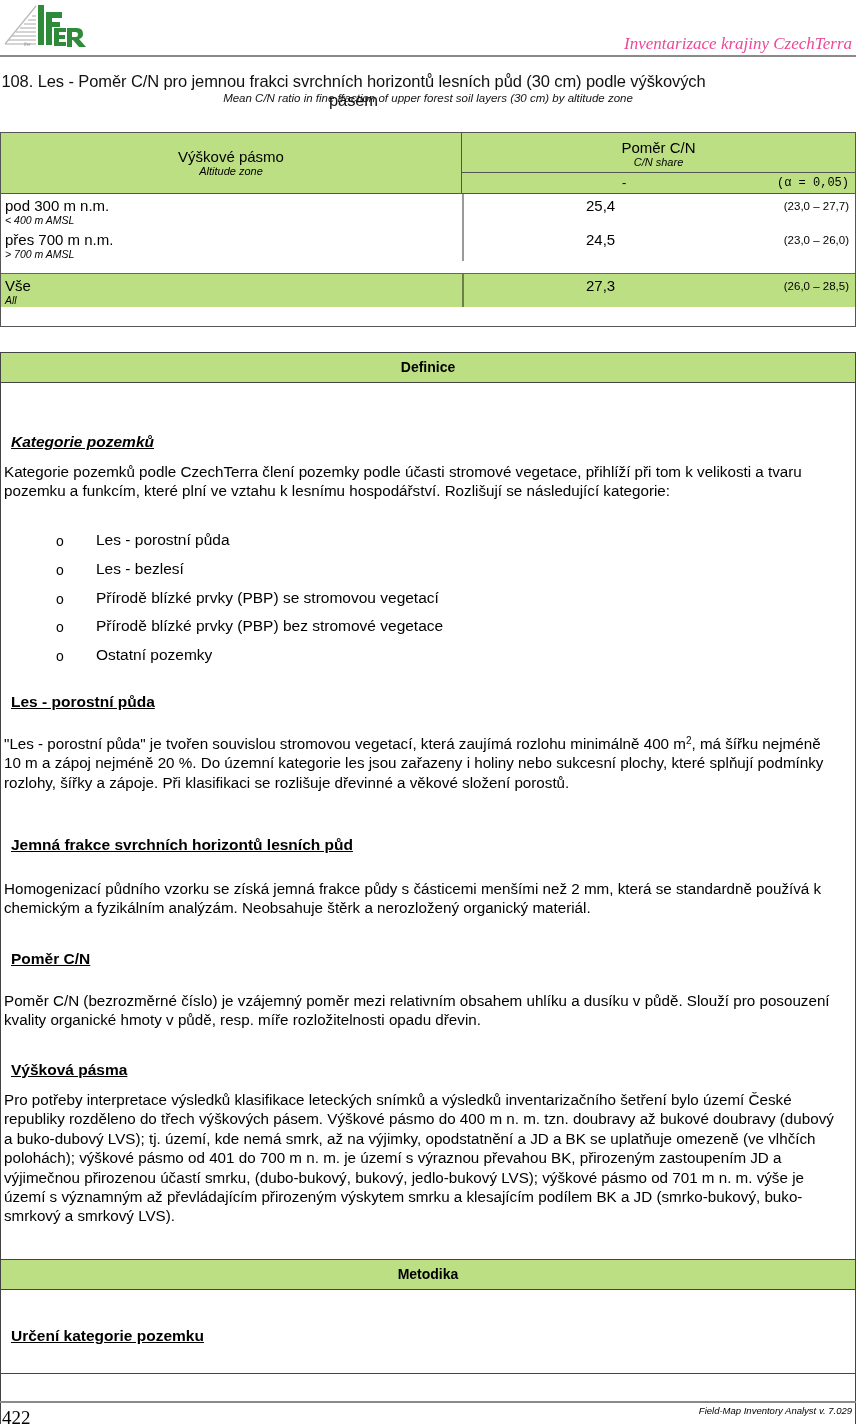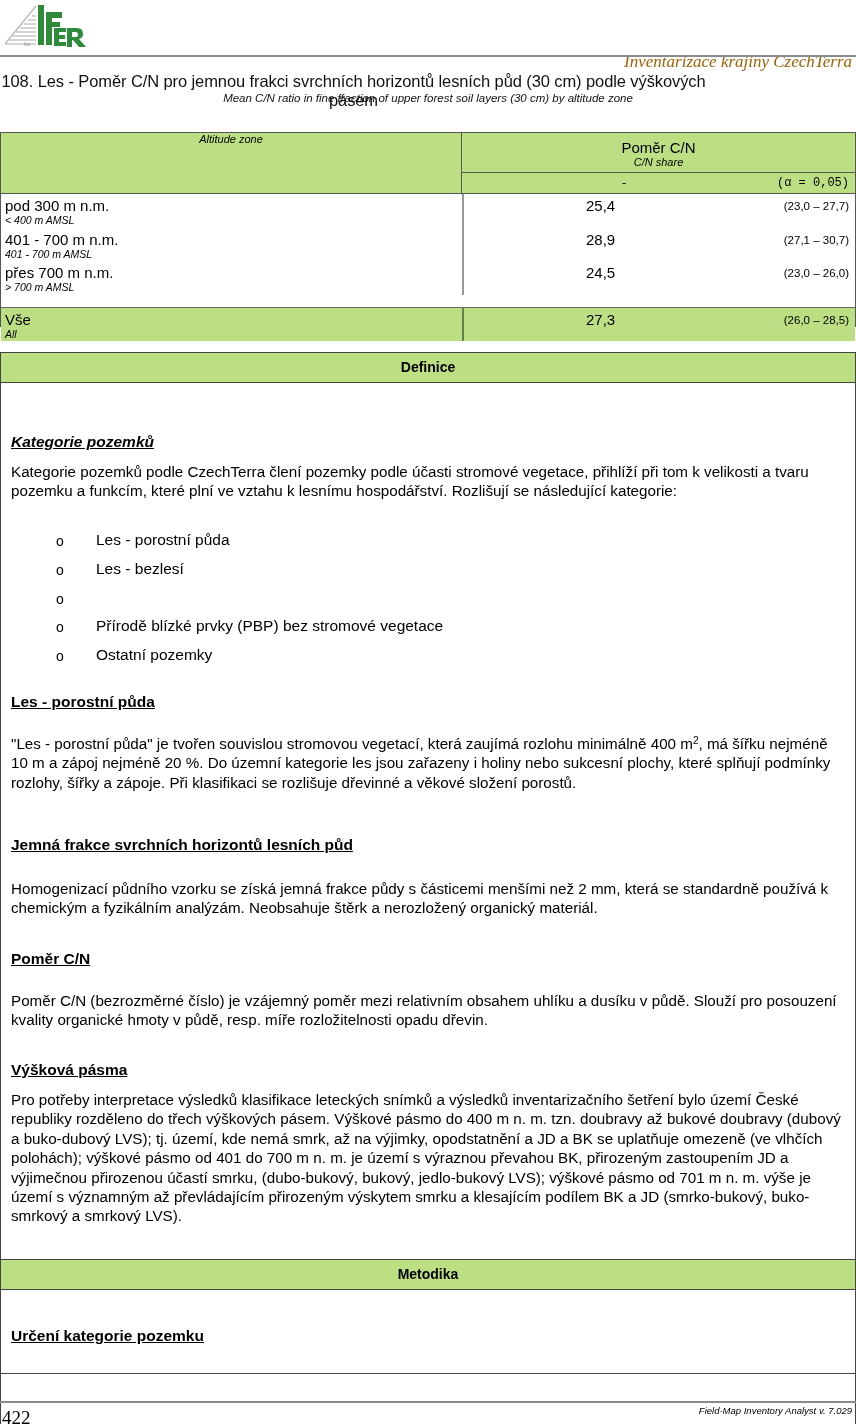--- a/index.html
+++ b/index.html
@@ -2,21 +2,21 @@
 <html><head>
   <meta charset="utf-8">
   <style>
     * { box-sizing: border-box; margin: 0; padding: 0; }
     html, body { width: 856px; height: 1424px; background: #ffffff; overflow: hidden; }
     body { position: relative; font-family: "Liberation Sans", sans-serif; color: #000; }
 
     
     .page-header { position: absolute; left: 0; top: 0; width: 856px; height: 58px; }
     .logo { position: absolute; left: 4px; top: 2px; width: 92px; height: 50px; }
-    .header-title { position: absolute; right: 4px; top: 52px; font-family: "Liberation Serif", serif; font-style: italic; font-size: 17px; color: #a16207; }
+    .header-title { position: absolute; right: 4px; top: 34px; font-family: "Liberation Serif", serif; font-style: italic; font-size: 17px; color: #ec4899; }
     .header-rule { position: absolute; left: 0; top: 55px; width: 856px; height: 2px; background: #8a8a8a; }
 
     
     .doc-title { position: absolute; left: 0; top: 72px; width: 707px; text-align: center; font-size: 16.5px; color: #111; letter-spacing: -0.1px; }
     .doc-subtitle { position: absolute; left: 0; top: 92px; width: 856px; text-align: center; font-size: 11.5px; font-style: italic; color: #111; }
 
     
     .data-table { position: absolute; left: 0; top: 132px; width: 856px; height: 195px; border: 1.5px solid #555; }
     .green { background: #bddf83; }
     .th-left { position: absolute; left: 0; top: 0; width: 461px; height: 61px; border-bottom: 1.5px solid #555; border-right: 1.5px solid #555; }
@@ -38,21 +38,21 @@
     .value { position: absolute; left: 585px; top: 3px; font-size: 15px; }
     .ci { position: absolute; right: 6px; top: 6px; font-size: 11.5px; }
 
     
     .box { position: absolute; left: 0; width: 856px; border: 1.5px solid #444; }
     .box-head { height: 30px; border-bottom: 1.5px solid #444; text-align: center; font-size: 14px; font-weight: bold; line-height: 28px; }
     .box.definice { top: 352px; height: 1077px; }
     .box.metodika { top: 1259px; height: 115px; }
 
     .sec-head { position: absolute; left: 10px; font-size: 15.5px; font-weight: bold; text-decoration: underline; }
-    .para { position: absolute; left: 10px; width: 835px; font-size: 15.2px; line-height: 19.4px; }
+    .para { position: absolute; left: 3px; width: 835px; font-size: 15.2px; line-height: 19.4px; }
     .bullet-list { position: absolute; left: 0; top: 178px; width: 600px; }
     .bullet { position: relative; height: 28.8px; font-size: 15.5px; }
     .bullet .mark { position: absolute; left: 55px; top: 2px; font-size: 14px; }
     .bullet .txt { position: absolute; left: 95px; top: 0; }
     sup { font-size: 10px; vertical-align: 5px; line-height: 0; }
 
     
     .footer-rule { position: absolute; left: 0; top: 1401px; width: 856px; height: 1.5px; background: #8a8a8a; }
     .page-num { position: absolute; left: 2px; top: 1407px; font-family: "Liberation Serif", serif; font-size: 19px; }
     .footer-note { position: absolute; right: 4px; top: 1405px; font-size: 9.5px; font-style: italic; }
@@ -86,45 +86,39 @@
   </svg>
   <div class="header-title">Inventarizace krajiny CzechTerra</div>
   <div class="header-rule"></div>
 </div>
 
 <div class="doc-title">108. Les - Poměr C/N pro jemnou frakci svrchních horizontů lesních půd (30 cm) podle výškových pásem</div>
 <div class="doc-subtitle">Mean C/N ratio in fine fraction of upper forest soil layers (30 cm) by altitude zone</div>
 
 <div class="data-table">
   <div class="th-left green">
+    <span class="th-main">Výškové pásmo</span>
     <span class="th-sub">Altitude zone</span>
   </div>
   <div class="th-right-top green">
     <span class="th-main">Poměr C/N</span>
     <span class="th-sub">C/N share</span>
   </div>
   <div class="th-right-bot green">
     <span class="dash">-</span>
     <span class="alpha">(α = 0,05)</span>
   </div>
 
   <div class="rows">
     <div class="row">
       <span class="zone-main">pod 300 m n.m.</span>
       <span class="zone-sub">&lt; 400 m AMSL</span>
       <div class="cell-divider"></div>
       <span class="value">25,4</span>
       <span class="ci">(23,0 – 27,7)</span>
-    </div>
-    <div class="row">
-      <span class="zone-main">401 - 700 m n.m.</span>
-      <span class="zone-sub">401 - 700 m AMSL</span>
-      <div class="cell-divider"></div>
-      <span class="value">28,9</span>
-      <span class="ci">(27,1 – 30,7)</span>
     </div>
     <div class="row">
       <span class="zone-main">přes 700 m n.m.</span>
       <span class="zone-sub">&gt; 700 m AMSL</span>
       <div class="cell-divider"></div>
       <span class="value">24,5</span>
       <span class="ci">(23,0 – 26,0)</span>
     </div>
     <div class="row total green">
       <span class="zone-main">Vše</span>
@@ -146,20 +140,21 @@
     <div class="bullet">
       <span class="mark">o</span>
       <span class="txt">Les - porostní půda</span>
     </div>
     <div class="bullet">
       <span class="mark">o</span>
       <span class="txt">Les - bezlesí</span>
     </div>
     <div class="bullet">
       <span class="mark">o</span>
+      <span class="txt">Přírodě blízké prvky (PBP) se stromovou vegetací</span>
     </div>
     <div class="bullet">
       <span class="mark">o</span>
       <span class="txt">Přírodě blízké prvky (PBP) bez stromové vegetace</span>
     </div>
     <div class="bullet">
       <span class="mark">o</span>
       <span class="txt">Ostatní pozemky</span>
     </div>
   </div>

